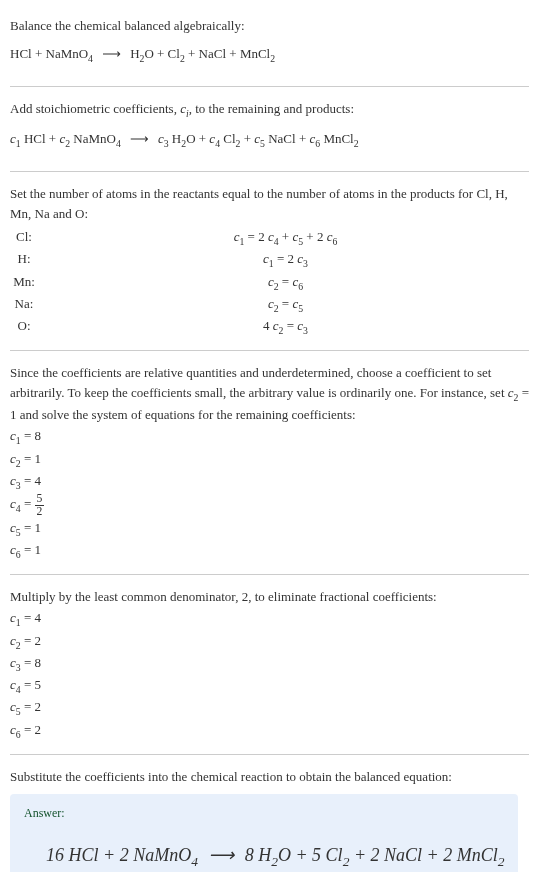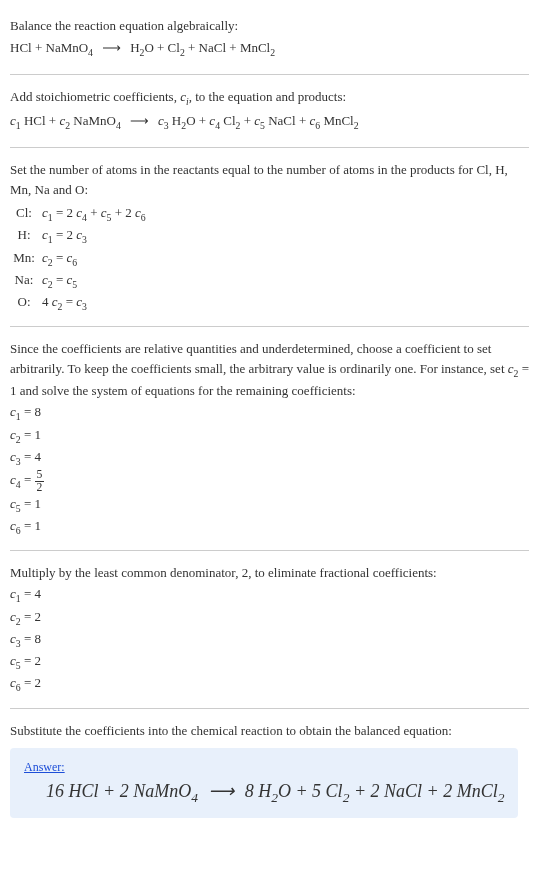--- a/index.html
+++ b/index.html
@@ -18,21 +18,21 @@
     }
     .section {
       padding: 8px 0;
     }
     hr {
       border: none;
       border-top: 1px solid #cccccc;
       margin: 4px 0;
     }
     .eq-line {
-      margin: 2px 0;
+      margin: 8px 0;
     }
     .arrow {
       display: inline-block;
       margin: 0 6px;
     }
     sub, .sub {
       font-size: 0.75em;
       vertical-align: sub;
     }
     .ital {
@@ -45,20 +45,21 @@
     .atoms-row {
       display: flex;
     }
     .atoms-label {
       width: 30px;
       text-align: center;
       padding-right: 6px;
     }
     .atoms-eq {
       flex: 1;
+      text-align: center;
     }
     .coef-list {
       margin-top: 2px;
     }
     .frac {
       display: inline-block;
       vertical-align: middle;
       text-align: center;
       font-size: 0.9em;
       line-height: 1;
@@ -75,44 +76,43 @@
     .answer-box {
       background: #e8f0fb;
       border-radius: 4px;
       padding: 10px 14px;
       margin-top: 8px;
       display: inline-block;
       min-width: 440px;
     }
     .answer-label {
       font-size: 12px;
-      color: #1d4ed8;
-      margin-bottom: 2px;
-      text-decoration: underline;
+      color: #14532d;
+      margin-bottom: 20px;
     }
     .answer-eq {
       padding-left: 22px;
       font-size: 18px;
       font-style: italic;
     }
   </style>
 </head>
 <body>
 
 <div class="section">
-  <div>Balance the reaction equation algebraically:</div>
+  <div>Balance the chemical balanced algebraically:</div>
   <div class="eq-line">
     HCl + NaMnO<sub>4</sub> <span class="arrow">⟶</span> H<sub>2</sub>O + Cl<sub>2</sub> + NaCl + MnCl<sub>2</sub>
   </div>
 </div>
 <hr>
 
 <div class="section">
   <div>
-    <span>Add stoichiometric coefficients, </span><span class="ital">c<sub>i</sub></span><span>, to the equation and products:</span>
+    <span>Add stoichiometric coefficients, </span><span class="ital">c<sub>i</sub></span><span>, to the remaining and products:</span>
   </div>
   <div class="eq-line">
     <span class="ital">c</span><sub>1</sub> HCl + <span class="ital">c</span><sub>2</sub> NaMnO<sub>4</sub> <span class="arrow">⟶</span> <span class="ital">c</span><sub>3</sub> H<sub>2</sub>O + <span class="ital">c</span><sub>4</sub> Cl<sub>2</sub> + <span class="ital">c</span><sub>5</sub> NaCl + <span class="ital">c</span><sub>6</sub> MnCl<sub>2</sub>
   </div>
 </div>
 <hr>
 
 <div class="section">
   <div>Set the number of atoms in the reactants equal to the number of atoms in the products for Cl, H, Mn, Na and O:</div>
   <div class="atoms-table">
@@ -154,20 +154,21 @@
   </div>
 </div>
 <hr>
 
 <div class="section">
   <div>Multiply by the least common denominator, 2, to eliminate fractional coefficients:</div>
   <div class="coef-list">
     <div><span class="ital">c</span><sub>1</sub> = <span>4</span></div>
     <div><span class="ital">c</span><sub>2</sub> = <span>2</span></div>
     <div><span class="ital">c</span><sub>3</sub> = <span>8</span></div>
+    <div><span class="ital">c</span><sub>4</sub> = <span>5</span></div>
     <div><span class="ital">c</span><sub>5</sub> = <span>2</span></div>
     <div><span class="ital">c</span><sub>6</sub> = <span>2</span></div>
   </div>
 </div>
 <hr>
 
 <div class="section">
   <div>Substitute the coefficients into the chemical reaction to obtain the balanced equation:</div>
   <div class="answer-box">
     <div class="answer-label">Answer:</div>

